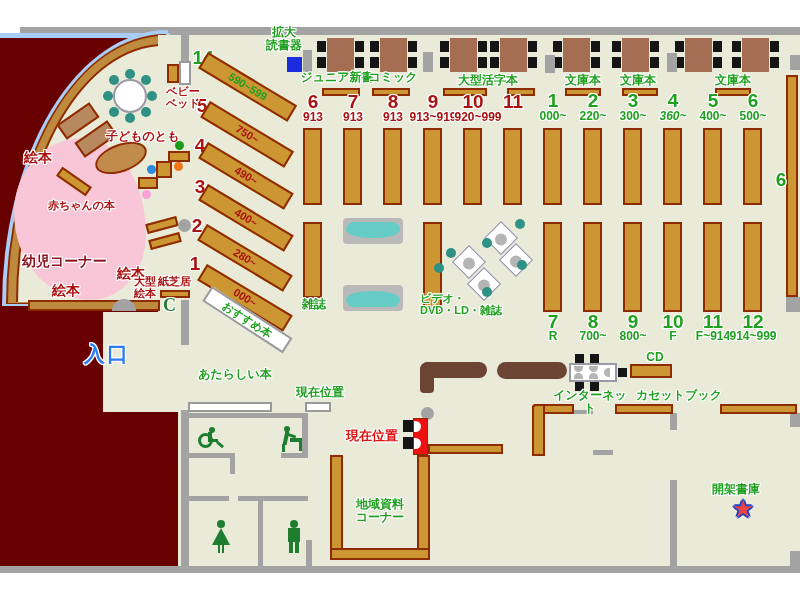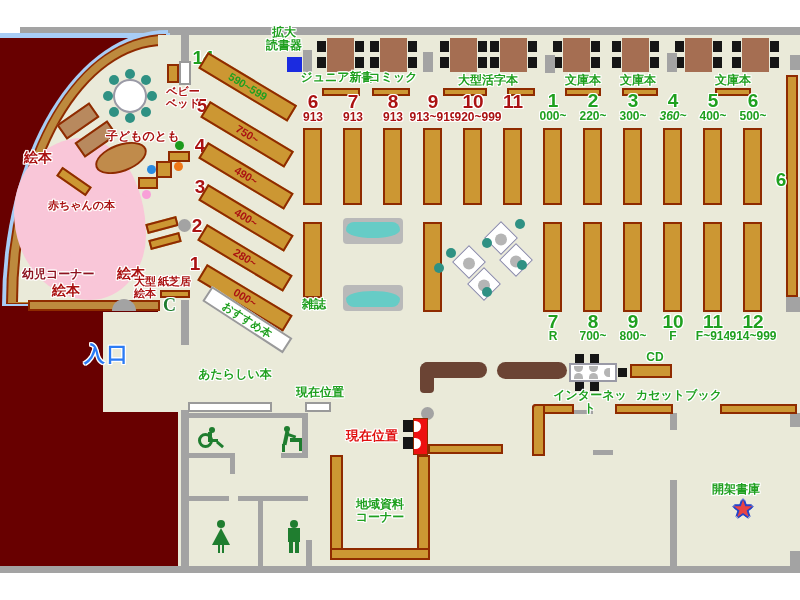--- a/index.html
+++ b/index.html
@@ -202,20 +202,22 @@
   <div class="abs t grn num" style="left:701px;top:312px;width:24px;">11</div>
   <div class="abs t grn num" style="left:741px;top:312px;width:24px;">12</div>
   <div class="abs t grn rng" style="left:521px;top:330px;width:64px;">R</div>
   <div class="abs t grn rng" style="left:561px;top:330px;width:64px;">700~</div>
   <div class="abs t grn rng" style="left:601px;top:330px;width:64px;">800~</div>
   <div class="abs t grn rng" style="left:641px;top:330px;width:64px;">F</div>
   <div class="abs t grn rng" style="left:681px;top:330px;width:64px;">F~914</div>
   <div class="abs t grn rng" style="left:721px;top:330px;width:64px;text-align:center;">914~999</div>
 
   <div class="abs t grn lbl" style="left:292px;top:298px;width:44px;">雑誌</div>
+  <div class="abs t grn" style="left:420px;top:293px;width:86px;font-size:11px;text-align:left;">ビデオ・
+DVD・LD・雑誌</div>
 
   <div class="abs sofa" style="left:343px;top:218px;width:60px;height:26px;"></div>
   <div class="abs sofac" style="left:346px;top:222px;width:54px;height:16px;border-radius:8px 8px 50% 50%;"></div>
   <div class="abs sofa" style="left:343px;top:285px;width:60px;height:26px;"></div>
   <div class="abs sofac" style="left:346px;top:291px;width:54px;height:16px;border-radius:50% 50% 8px 8px;"></div>
 
   <div class="abs booth" style="left:489px;top:226px;width:24px;height:24px;">
       <div class="seat" style="width:12px;height:12px;margin:6px;"></div>
     </div>
   <div class="abs booth" style="left:504px;top:248px;width:24px;height:24px;">
@@ -278,21 +280,21 @@
   <div class="abs" style="left:56px;top:176px;width:36px;height:11px;background:#cc9733;border:2px solid #8f2b00;transform:rotate(35deg);"></div>
   <div class="abs t red" style="left:48px;top:200px;width:80px;font-size:11px;">赤ちゃんの本</div>
 
   <div class="abs t red" style="left:24px;top:150px;width:40px;font-size:14px;">絵本</div>
   <div class="abs t red" style="left:117px;top:266px;width:40px;font-size:14px;">絵本</div>
   <div class="abs t red" style="left:52px;top:283px;width:40px;font-size:14px;">絵本</div>
   <div class="abs" style="left:146px;top:220px;width:32px;height:10px;background:#cc9733;border:2px solid #8f2b00;transform:rotate(-15deg);"></div>
   <div class="abs" style="left:149px;top:236px;width:32px;height:10px;background:#cc9733;border:2px solid #8f2b00;transform:rotate(-15deg);"></div>
   <div class="abs dot wall" style="left:178px;top:219px;width:13px;height:13px;"></div>
 
-  <div class="abs t dred" style="left:22px;top:268px;width:92px;font-size:12px;">幼児コーナー</div>
+  <div class="abs t dred" style="left:22px;top:254px;width:92px;font-size:14px;">幼児コーナー</div>
 
   <div class="abs t red" style="left:129px;top:276px;width:32px;font-size:11px;text-align:center;">大型
 絵本</div>
   <div class="abs t red" style="left:158px;top:276px;width:42px;font-size:11px;">紙芝居</div>
   <div class="abs shelf" style="left:160px;top:290px;width:30px;height:8px;"></div>
   <div class="abs t" style="left:163px;top:296px;width:20px;font-size:18px;color:#1f7d2f;font-family:'Liberation Serif',serif;">C</div>
 
   <div class="abs t blu" style="left:84px;top:343px;width:70px;font-size:21px;letter-spacing:2px;">入口</div>
 
   <div class="abs t grn lbl" style="left:193px;top:368px;width:84px;">あたらしい本</div>

